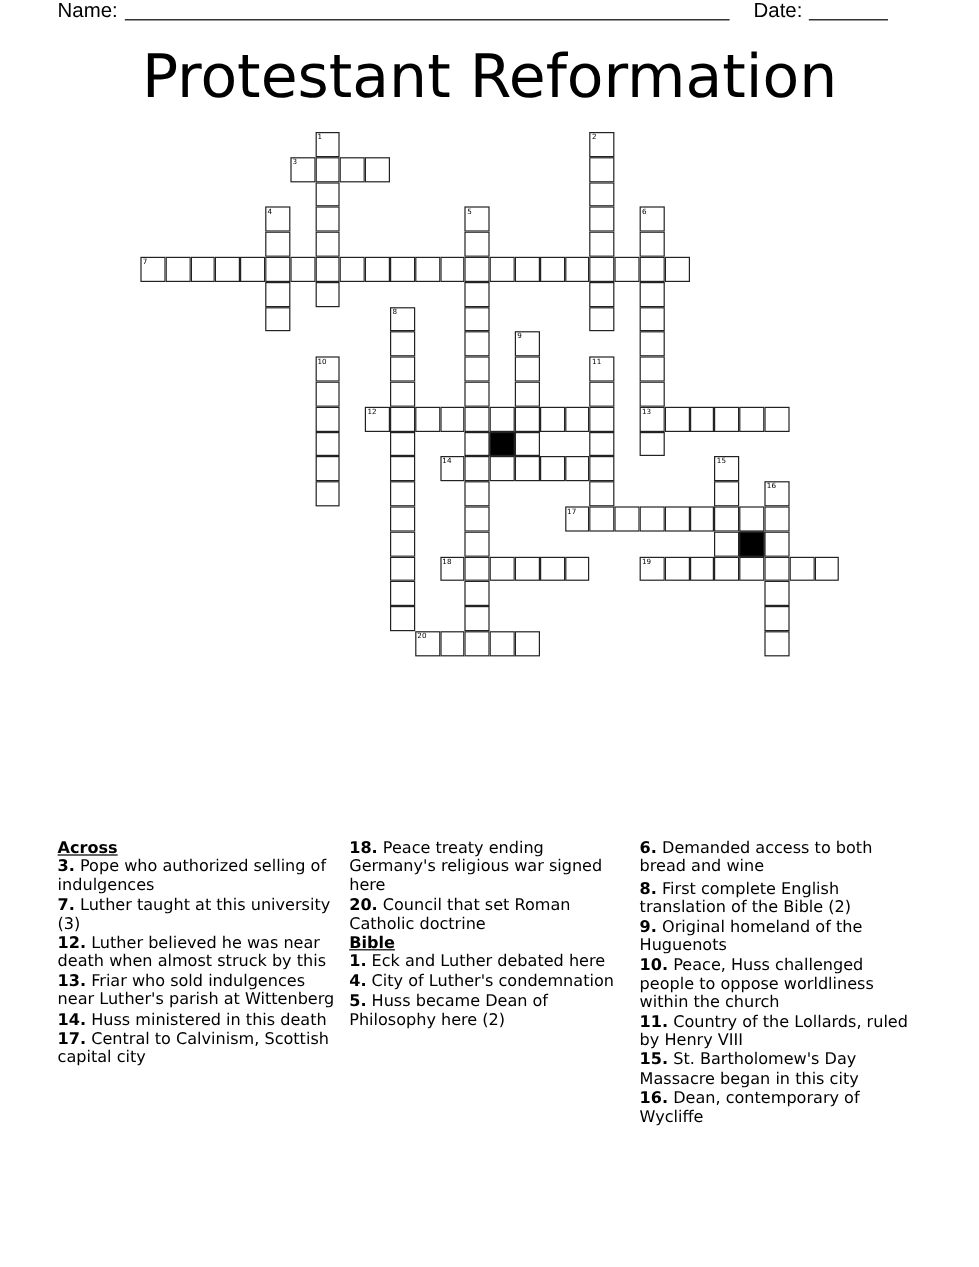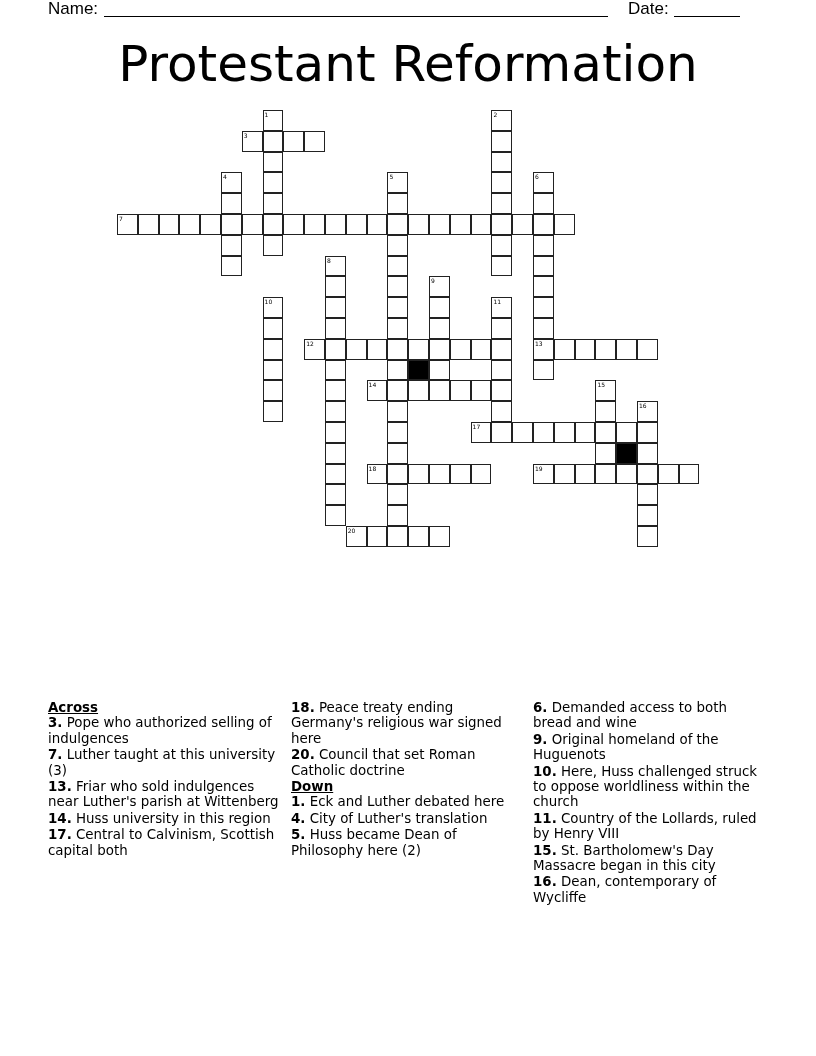--- a/index.html
+++ b/index.html
@@ -229,34 +229,36 @@
     <div class="cell" style="left: 408.2px; top: 526px;"></div>
     <div class="cell" style="left: 429px; top: 526px;"></div>
     <div class="cell black" style="left: 408.2px; top: 359.6px;"></div>
     <div class="cell black" style="left: 616.2px; top: 442.8px;"></div>
   </div>
 
 <div class="clues col1">
   <div class="heading">Across</div>
   <div class="clue"><b>3.</b> <span>Pope who authorized selling of indulgences</span></div>
   <div class="clue"><b>7.</b> <span>Luther taught at this university (3)</span></div>
+  <div class="clue"><b>12.</b> <span>Luther believed he was near death when almost struck by this</span></div>
   <div class="clue"><b>13.</b> <span>Friar who sold indulgences near Luther's parish at Wittenberg</span></div>
-  <div class="clue"><b>14.</b> <span>Huss university in this region</span></div>
-  <div class="clue"><b>17.</b> <span>Central to Calvinism, Scottish capital both</span></div>
+  <div class="clue"><b>14.</b> <span>Huss ministered in this death</span></div>
+  <div class="clue"><b>17.</b> <span>Central to Calvinism, Scottish capital city</span></div>
 </div>
 
 <div class="clues col2">
   <div class="clue"><b>18.</b> <span>Peace treaty ending Germany's religious war signed here</span></div>
   <div class="clue"><b>20.</b> <span>Council that set Roman Catholic doctrine</span></div>
-  <div class="heading">Down</div>
+  <div class="heading">Bible</div>
   <div class="clue"><b>1.</b> <span>Eck and Luther debated here</span></div>
-  <div class="clue"><b>4.</b> <span>City of Luther's translation</span></div>
+  <div class="clue"><b>4.</b> <span>City of Luther's condemnation</span></div>
   <div class="clue"><b>5.</b> <span>Huss became Dean of Philosophy here (2)</span></div>
 </div>
 
 <div class="clues col3">
   <div class="clue"><b>6.</b> <span>Demanded access to both bread and wine</span></div>
+  <div class="clue" style="margin-top:3px"><b>8.</b> <span>First complete English translation of the Bible (2)</span></div>
   <div class="clue"><b>9.</b> <span>Original homeland of the Huguenots</span></div>
-  <div class="clue"><b>10.</b> <span>Here, Huss challenged struck to oppose worldliness within the church</span></div>
+  <div class="clue"><b>10.</b> <span>Peace, Huss challenged people to oppose worldliness within the church</span></div>
   <div class="clue"><b>11.</b> <span>Country of the Lollards, ruled by Henry VIII</span></div>
   <div class="clue"><b>15.</b> <span>St. Bartholomew's Day Massacre began in this city</span></div>
   <div class="clue"><b>16.</b> <span>Dean, contemporary of Wycliffe</span></div>
 </div>
 
 </body></html>

